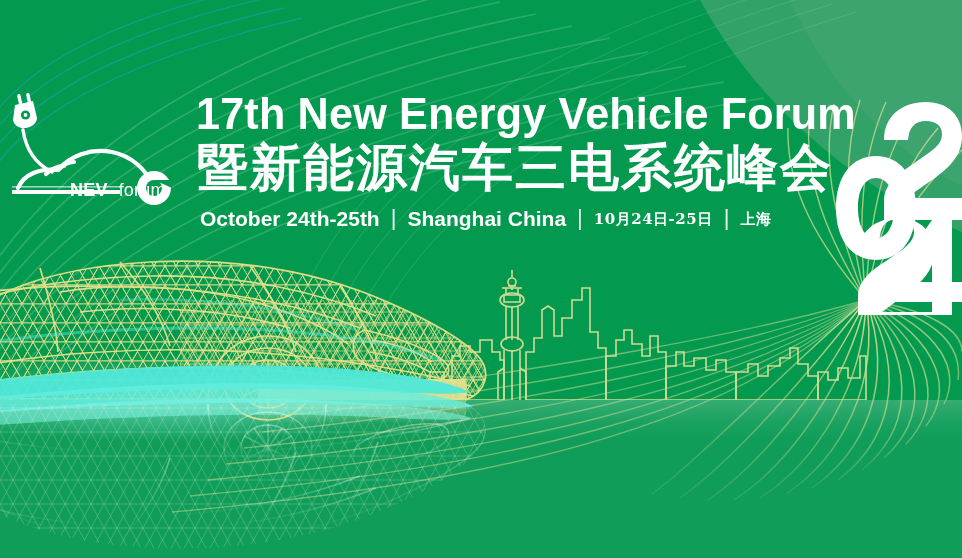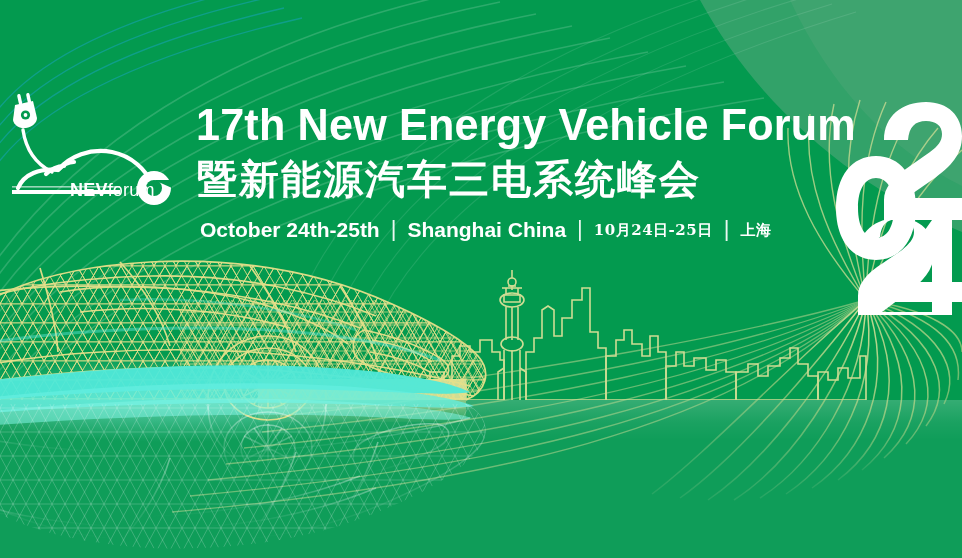--- a/index.html
+++ b/index.html
@@ -10,21 +10,21 @@
     overflow:hidden;
     font-family:"Liberation Sans","DejaVu Sans",sans-serif;
     background:#039a4f;
   }
   .layer{position:absolute;inset:0;}
   svg.layer{display:block;width:962px;height:558px;}
 
   
   #textblock{
     position:absolute;
-    left:196px; top:100px;
+    left:196px; top:89px;
     width:640px;
     z-index:40;
   }
   #title-en{
     font-family:"Liberation Sans Narrow","Liberation Sans",sans-serif;
     font-weight:bold;
     font-size:44px;
     line-height:50px;
     letter-spacing:0.2px;
     color:#ffffff;
@@ -40,21 +40,21 @@
     white-space:nowrap;
     margin:0;
   }
   #title-cn1{
     font-size:51px;
     line-height:58px;
     letter-spacing:2.5px;
     padding-left:1px;
   }
   #title-cn2{
-    font-size:40px;
+    font-size:51px;
     line-height:58px;
     letter-spacing:2.0px;
     padding-left:1px;
   }
   #dateline{
     margin:10px 0 0 4px;
     font-family:"Liberation Sans Narrow","Liberation Sans",sans-serif;
     font-weight:bold;
     font-size:21px;
     line-height:24px;
@@ -101,21 +101,21 @@
   #logo-wordmark{
     position:absolute;
     left:64px; top:102px;
     font-family:"Liberation Sans","DejaVu Sans",sans-serif;
     font-size:18px;
     font-weight:bold;
     color:#ffffff;
     letter-spacing:.2px;
     white-space:nowrap;
   }
-  #logo-wordmark .thin{font-weight:400;}
+  #logo-wordmark .thin{font-weight:400;margin-left:11px;}
 </style>
 </head>
 <body>
 
 <div id="poster">
 
   <svg class="layer" viewBox="0 0 962 558" preserveAspectRatio="none" aria-hidden="true">
     <defs>
       <clipPath id="clipAll">
           <rect x="0" y="0" width="962" height="558"></rect>

